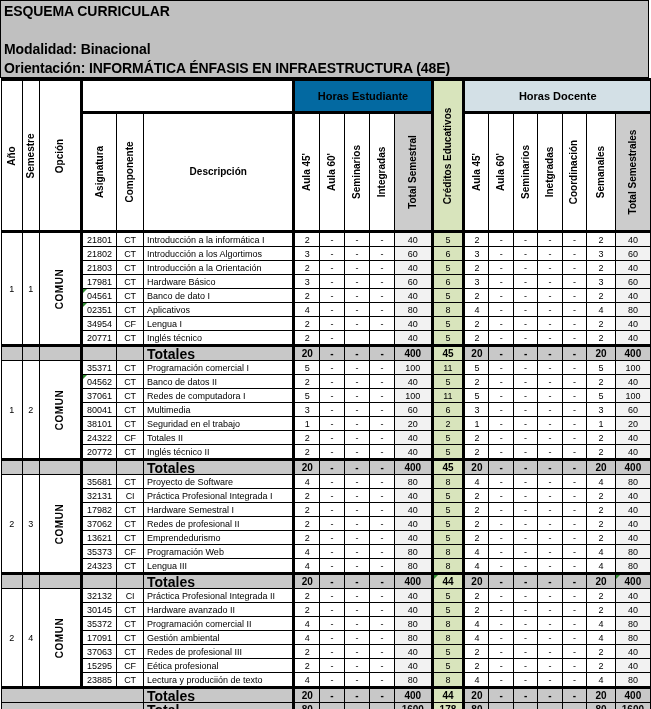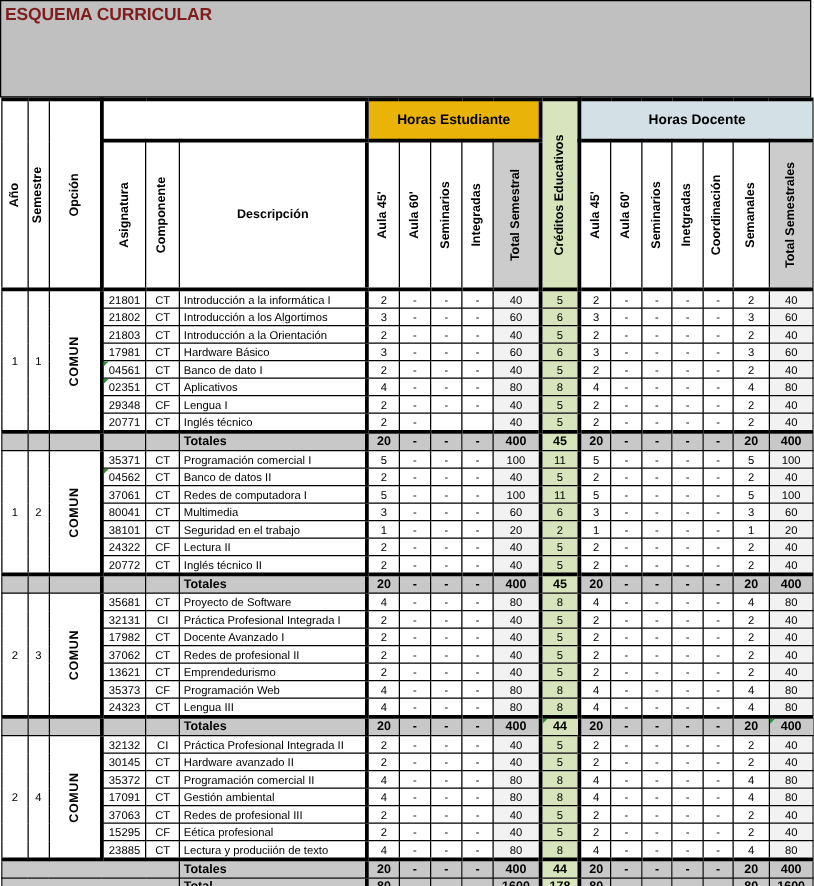--- a/index.html
+++ b/index.html
@@ -3,64 +3,66 @@
 <meta charset="utf-8">
 <style>
   html, body { margin: 0; padding: 0; background: #ffffff; }
   body { width: 651px; height: 709px; overflow: hidden; font-family: "Liberation Sans", sans-serif; }
   .sheet { position: relative; width: 651px; height: 709px; }
   .title-box {
     position: absolute; left: 0; top: 0; width: 649px; height: 78px;
     background: #c0c0c0; border: 1px solid #000; box-sizing: border-box;
   }
   .title-line {
-    position: absolute; left: 3px; font-weight: bold; font-size: 14px; color: #7f1d1d; white-space: nowrap;
+    position: absolute; left: 3px; font-weight: bold; font-size: 14px; color: #000000; white-space: nowrap;
     letter-spacing: -0.1px;
   }
   table.grid {
     position: absolute; left: 1px; top: 78px;
     border-collapse: collapse; table-layout: fixed;
     font-size: 9px; color: #000;
   }
   table.grid td {
     border: 1px solid #000; padding: 0; text-align: center; vertical-align: middle;
     overflow: hidden; white-space: nowrap; height: 13px; line-height: 12px;
   }
   table.grid td.desc { text-align: left; padding-left: 3px; }
   .thickL { border-left: 3px solid #000 !important; }
   .thickR { border-right: 3px solid #000 !important; }
   .thickT { border-top: 3px solid #000 !important; }
   .thickB { border-bottom: 3px solid #000 !important; }
   .hdr { font-weight: bold; font-size: 10px; }
-  .hdr-est { background: #eab308; font-size: 11px; }
+  .hdr-est { background: #0369a1; font-size: 11px; }
   .hdr-doc { background: #d3e0e6; font-size: 11px; }
   .cred { background: #d8e4bc; }
   .totcol { background: #f2f2f2; }
   .tothead { background: #cccccc; }
   .vert {
     display: inline-block; transform: rotate(-90deg); white-space: nowrap; font-weight: bold; font-size: 10px;
   }
   .vwrap { position: relative; height: 116px; }
   .vwrap .vert { position: absolute; left: 50%; top: 50%; transform: translate(-50%,-50%) rotate(-90deg); }
   .opt-vert { font-weight: bold; font-size: 10px; display: inline-block; transform: rotate(-90deg); letter-spacing: 0.5px; }
   tr.totals td { background: #c8c8c8; font-weight: bold; font-size: 10px; }
   tr.totals td.cred { background: #d8e4bc; }
-  tr.totals td.desc { font-size: 10px; }
+  tr.totals td.desc { font-size: 14px; }
   .flag { position: relative; }
   .flag::before {
     content: ""; position: absolute; left: 0; top: 0; width: 0; height: 0;
     border-top: 4px solid #2e8b2e; border-right: 4px solid transparent;
   }
 </style>
 </head>
 <body>
 
 <div class="sheet">
   <div class="title-box">
     <div class="title-line" style="top:2px">ESQUEMA CURRICULAR</div>
+    <div class="title-line" style="top:40px">Modalidad: Binacional</div>
+    <div class="title-line" style="top:59px">Orientación: INFORMÁTICA ÉNFASIS EN INFRAESTRUCTURA (48E)</div>
   </div>
 
   <table class="grid" id="grid">
     <colgroup>
       <col style="width:22px">
         <col style="width:18px">
         <col style="width:18px">
       <col style="width:36px">
         <col style="width:28px">
         <col style="width:152px">
@@ -282,21 +284,21 @@
           <td class="cred thickL thickR">8</td>
           <td class="thickL">4</td>
           <td>-</td>
           <td>-</td>
           <td>-</td>
           <td>-</td>
           <td>4</td>
           <td class="totcol">80</td>
         </tr>
         <tr style="height:14px">
-          <td>29348</td>
+          <td>34954</td>
           <td>CF</td>
           <td class="desc">Lengua I</td>
           <td class="thickL">2</td>
           <td>-</td>
           <td>-</td>
           <td>-</td>
           <td class="totcol">40</td>
           <td class="cred thickL thickR">5</td>
           <td class="thickL">2</td>
           <td>-</td>
@@ -434,21 +436,21 @@
           <td>-</td>
           <td>-</td>
           <td>-</td>
           <td>-</td>
           <td>1</td>
           <td class="totcol">20</td>
         </tr>
         <tr style="height:14px">
           <td>24322</td>
           <td>CF</td>
-          <td class="desc">Lectura II</td>
+          <td class="desc">Totales II</td>
           <td class="thickL">2</td>
           <td>-</td>
           <td>-</td>
           <td>-</td>
           <td class="totcol">40</td>
           <td class="cred thickL thickR">5</td>
           <td class="thickL">2</td>
           <td>-</td>
           <td>-</td>
           <td>-</td>
@@ -530,21 +532,21 @@
           <td>-</td>
           <td>-</td>
           <td>-</td>
           <td>-</td>
           <td>2</td>
           <td class="totcol">40</td>
         </tr>
         <tr style="height:14px">
           <td>17982</td>
           <td>CT</td>
-          <td class="desc">Docente Avanzado I</td>
+          <td class="desc">Hardware Semestral I</td>
           <td class="thickL">2</td>
           <td>-</td>
           <td>-</td>
           <td>-</td>
           <td class="totcol">40</td>
           <td class="cred thickL thickR">5</td>
           <td class="thickL">2</td>
           <td>-</td>
           <td>-</td>
           <td>-</td>

